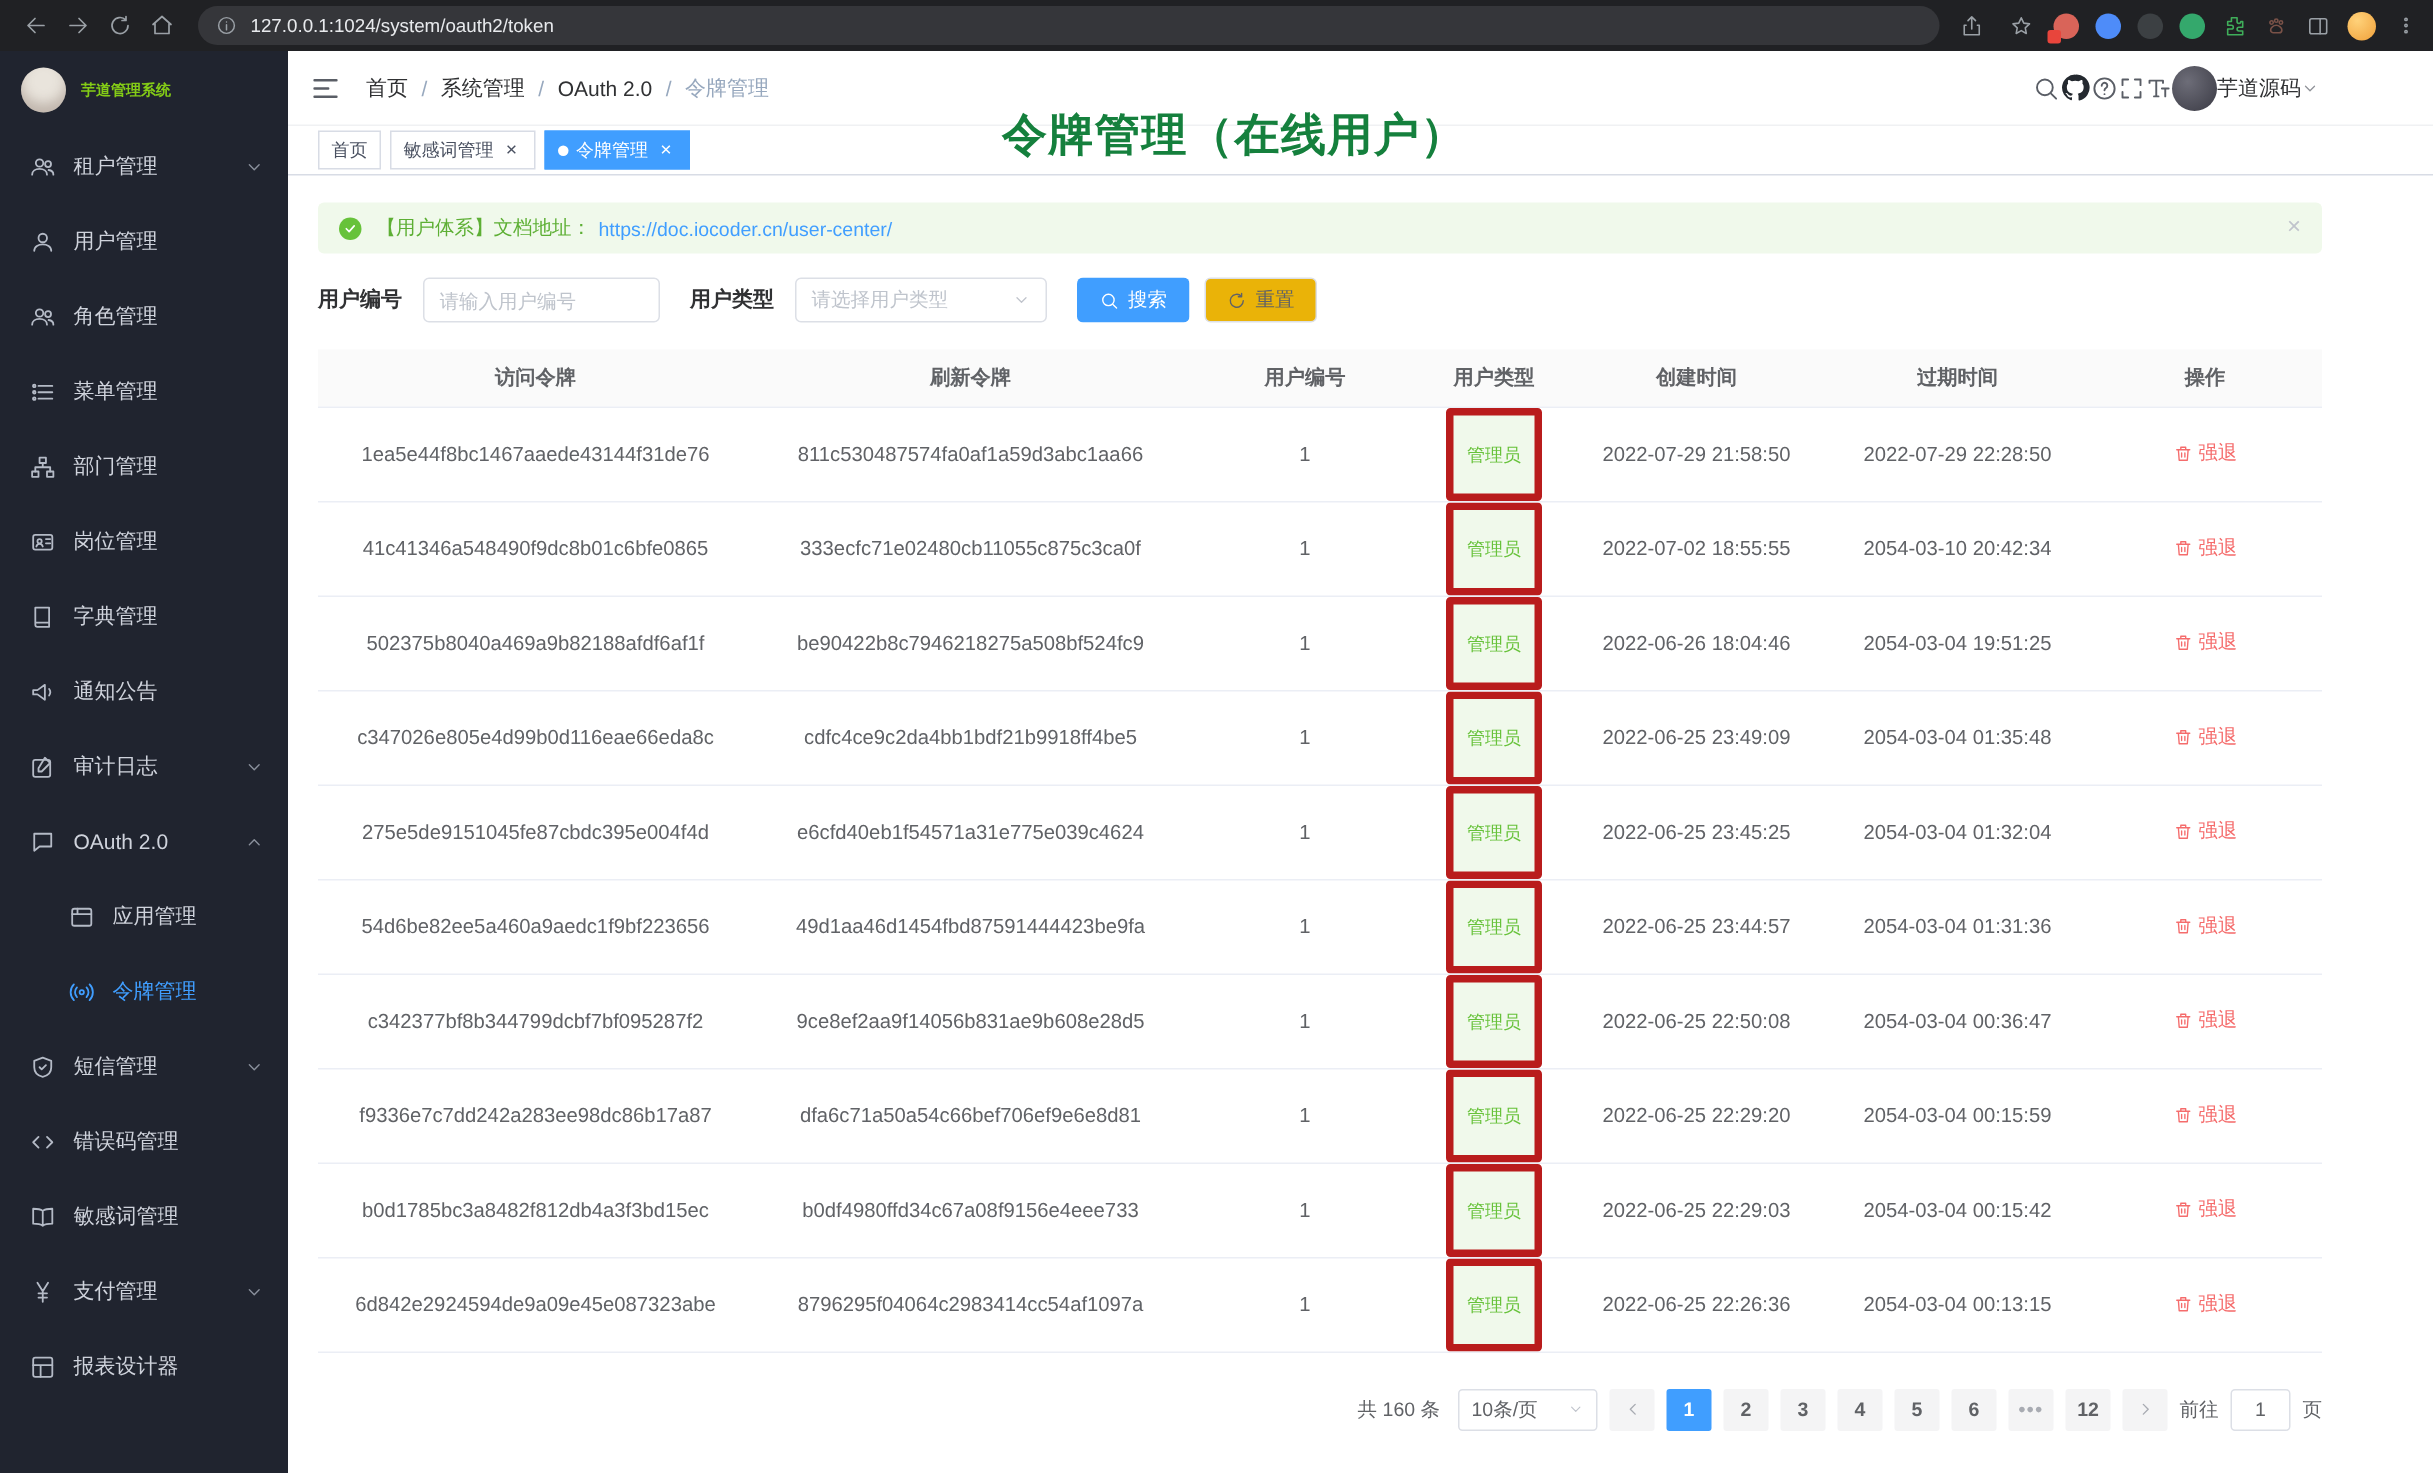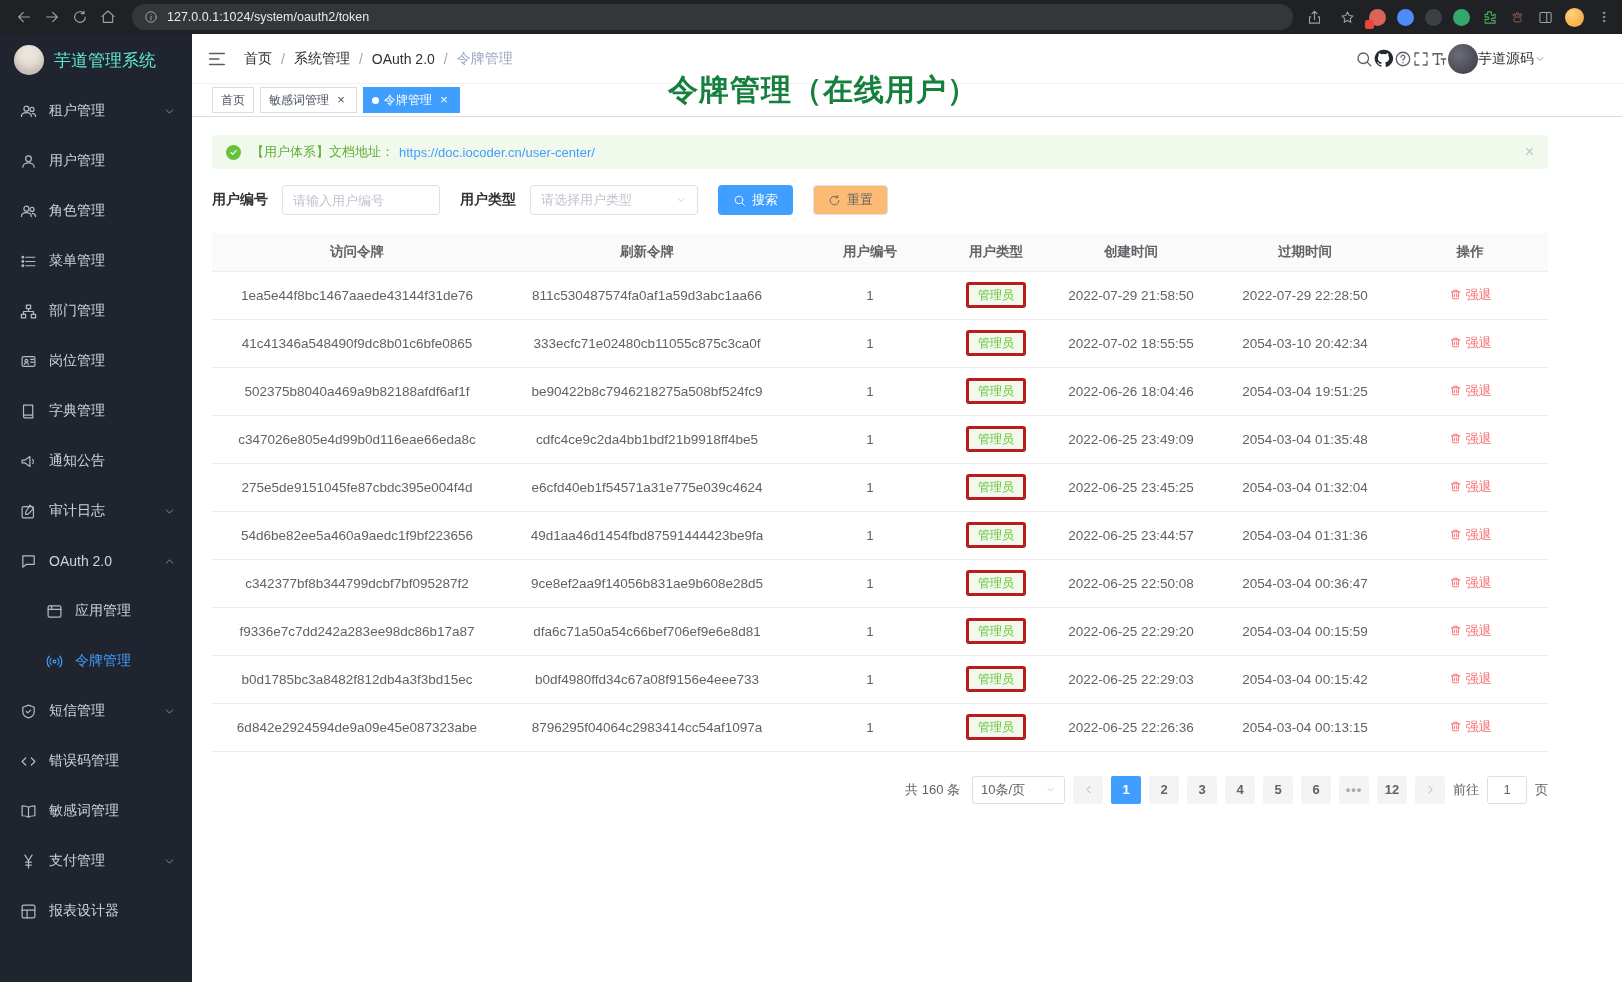--- a/index.html
+++ b/index.html
@@ -22,21 +22,21 @@
   .ext { width:17px; height:17px; border-radius:50%; position:relative; flex:none; }
   .ext .badge { position:absolute; left:-4px; bottom:-3px; width:9px; height:9px; background:#e8453c; border-radius:2px; }
   .ext-ic { width:17px; height:17px; display:flex; align-items:center; justify-content:center; }
 
   
   .app { display:flex; height:948px; }
 
   .sidebar { width:192px; background:#20242f; flex:none; display:flex; flex-direction:column; }
   .logo { height:52px; display:flex; align-items:center; padding:0 14px; gap:10px; }
   .logo-avatar { width:30px; height:30px; border-radius:50%; background:#e9e4dc; box-shadow:inset 0 -6px 8px rgba(120,100,90,.35); }
-  .logo-title { color:#5eead4; font-size:17px; font-weight:normal; white-space:nowrap; }
+  .logo-title { color:#84cc16; font-size:10px; font-weight:bold; white-space:nowrap; }
   .menu-item { height:50px; display:flex; align-items:center; padding:0 16px 0 20px; color:#cfd3dc; font-size:14px; cursor:pointer; }
   .menu-item .mi { width:17px; height:17px; margin-right:12px; color:#b4bac6; }
   .mi-label { flex:1; white-space:nowrap; }
   .menu-item .chev { width:13px; height:13px; color:#8a909c; }
   .menu-item.sub { padding-left:46px; }
   .menu-item.active, .menu-item.active .mi { color:#409eff; }
 
   .main { flex:1; display:flex; flex-direction:column; background:#fff; min-width:0; }
 
   
@@ -72,26 +72,26 @@
   .filter { display:flex; align-items:center; margin-top:16px; font-size:14px; }
   .f-group { display:flex; align-items:center; margin-right:20px; }
   .f-label { font-weight:bold; color:#303133; margin-right:14px; white-space:nowrap; }
   .f-input { width:158px; height:30px; border:1px solid #dcdfe6; border-radius:4px; padding:0 10px; font-size:13px; color:#606266; outline:none; font-family:inherit; }
   .f-input::placeholder { color:#bfc4cc; }
   .f-select { width:168px; height:30px; border:1px solid #dcdfe6; border-radius:4px; display:flex; align-items:center; justify-content:space-between; padding:0 10px; color:#bfc4cc; font-size:13px; cursor:pointer; }
   .f-select .ic { width:12px; height:12px; color:#c0c4cc; }
   .btn { height:30px; border-radius:4px; display:inline-flex; align-items:center; gap:6px; font-size:13px; padding:0 14px; cursor:pointer; border:1px solid transparent; font-family:inherit; }
   .btn svg { width:13px; height:13px; }
   .btn-primary { background:#409eff; color:#fff; }
-  .btn-plain { background:#fdba74; border-color:#dcdfe6; color:#606266; margin-left:20px;text-align:center; }
+  .btn-plain { background:#eab308; border-color:#dcdfe6; color:#606266; margin-left:10px;text-align:center; }
 
   table.grid { margin-top:18px; width:100%; border-collapse:collapse; table-layout:fixed; font-size:13.5px; color:#606266; text-align:center; }
   table.grid th { height:38px; background:#fafafa; font-weight:bold; color:#606266; border-bottom:1px solid #ebeef5; }
   table.grid td { height:48px; border-bottom:1px solid #ebeef5; white-space:nowrap; overflow:hidden; }
-  .tag { display:inline-block; background:#f0f9eb; border:3px solid #b91c1c; color:#67c23a; font-size:12px; line-height:20px; padding:0 9px; border-radius:3px; }
+  .tag { display:inline-block; background:#f0f9eb; border:5px solid #b91c1c; color:#67c23a; font-size:12px; line-height:20px; padding:16px 9px; border-radius:3px; }
   .danger-link { color:#f56c6c; display:inline-flex; align-items:center; gap:4px; font-size:13px; cursor:pointer; text-decoration:none; }
   .danger-link svg { width:13px; height:13px; }
 
   .pager { display:flex; align-items:center; justify-content:flex-end; margin-top:24px; font-size:13px; color:#606266; gap:8px; }
   .pg-total { margin-right:4px; }
   .pg-size { width:93px; height:28px; border:1px solid #dcdfe6; border-radius:3px; display:flex; align-items:center; justify-content:space-between; padding:0 8px; color:#606266; cursor:pointer; }
   .pg-size .ic { width:11px; height:11px; color:#c0c4cc; }
   .pg-btn { min-width:30px; height:28px; background:#f4f4f5; border-radius:2px; display:inline-flex; align-items:center; justify-content:center; color:#606266; font-weight:bold; cursor:pointer; padding:0 5px; }
   .pg-btn svg { width:13px; height:13px; }
   .pg-btn.arrow { color:#a8abb2; }

